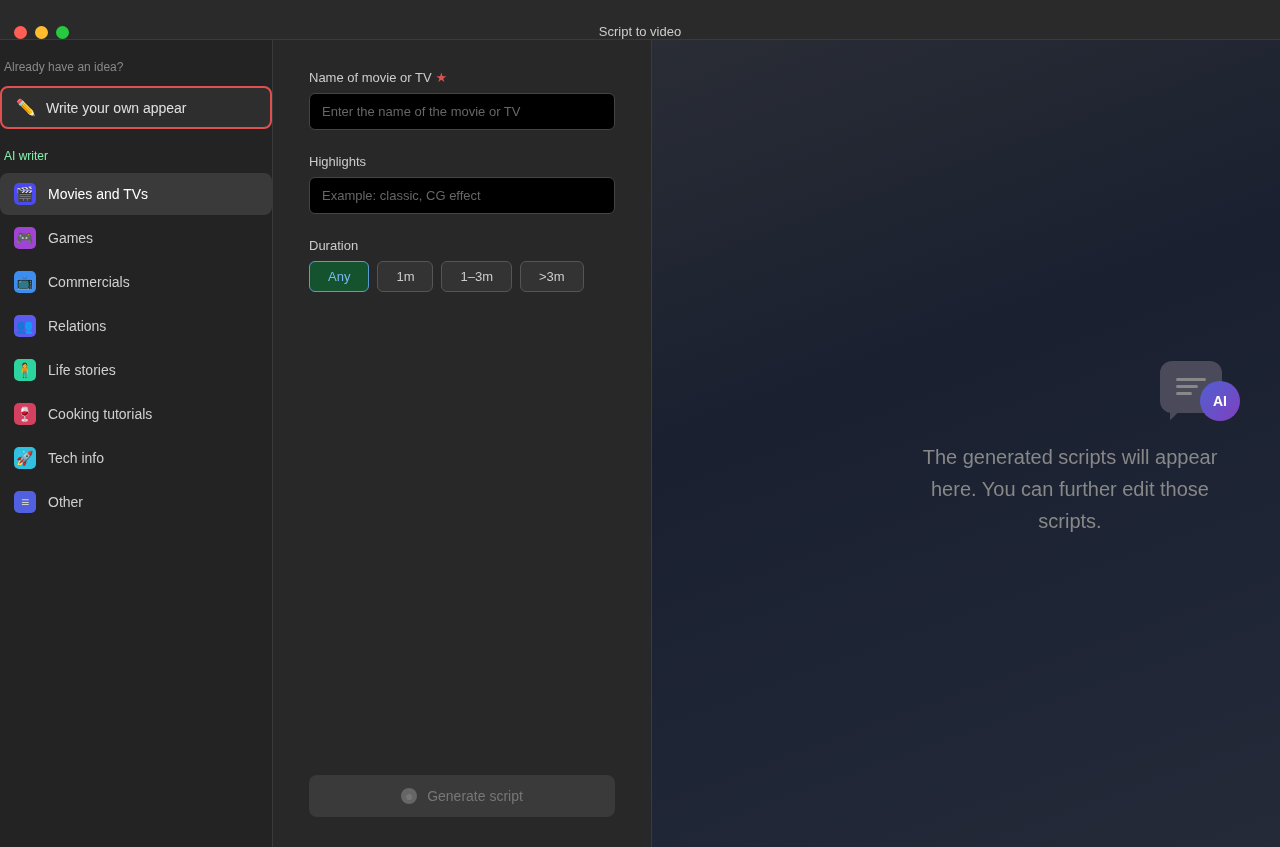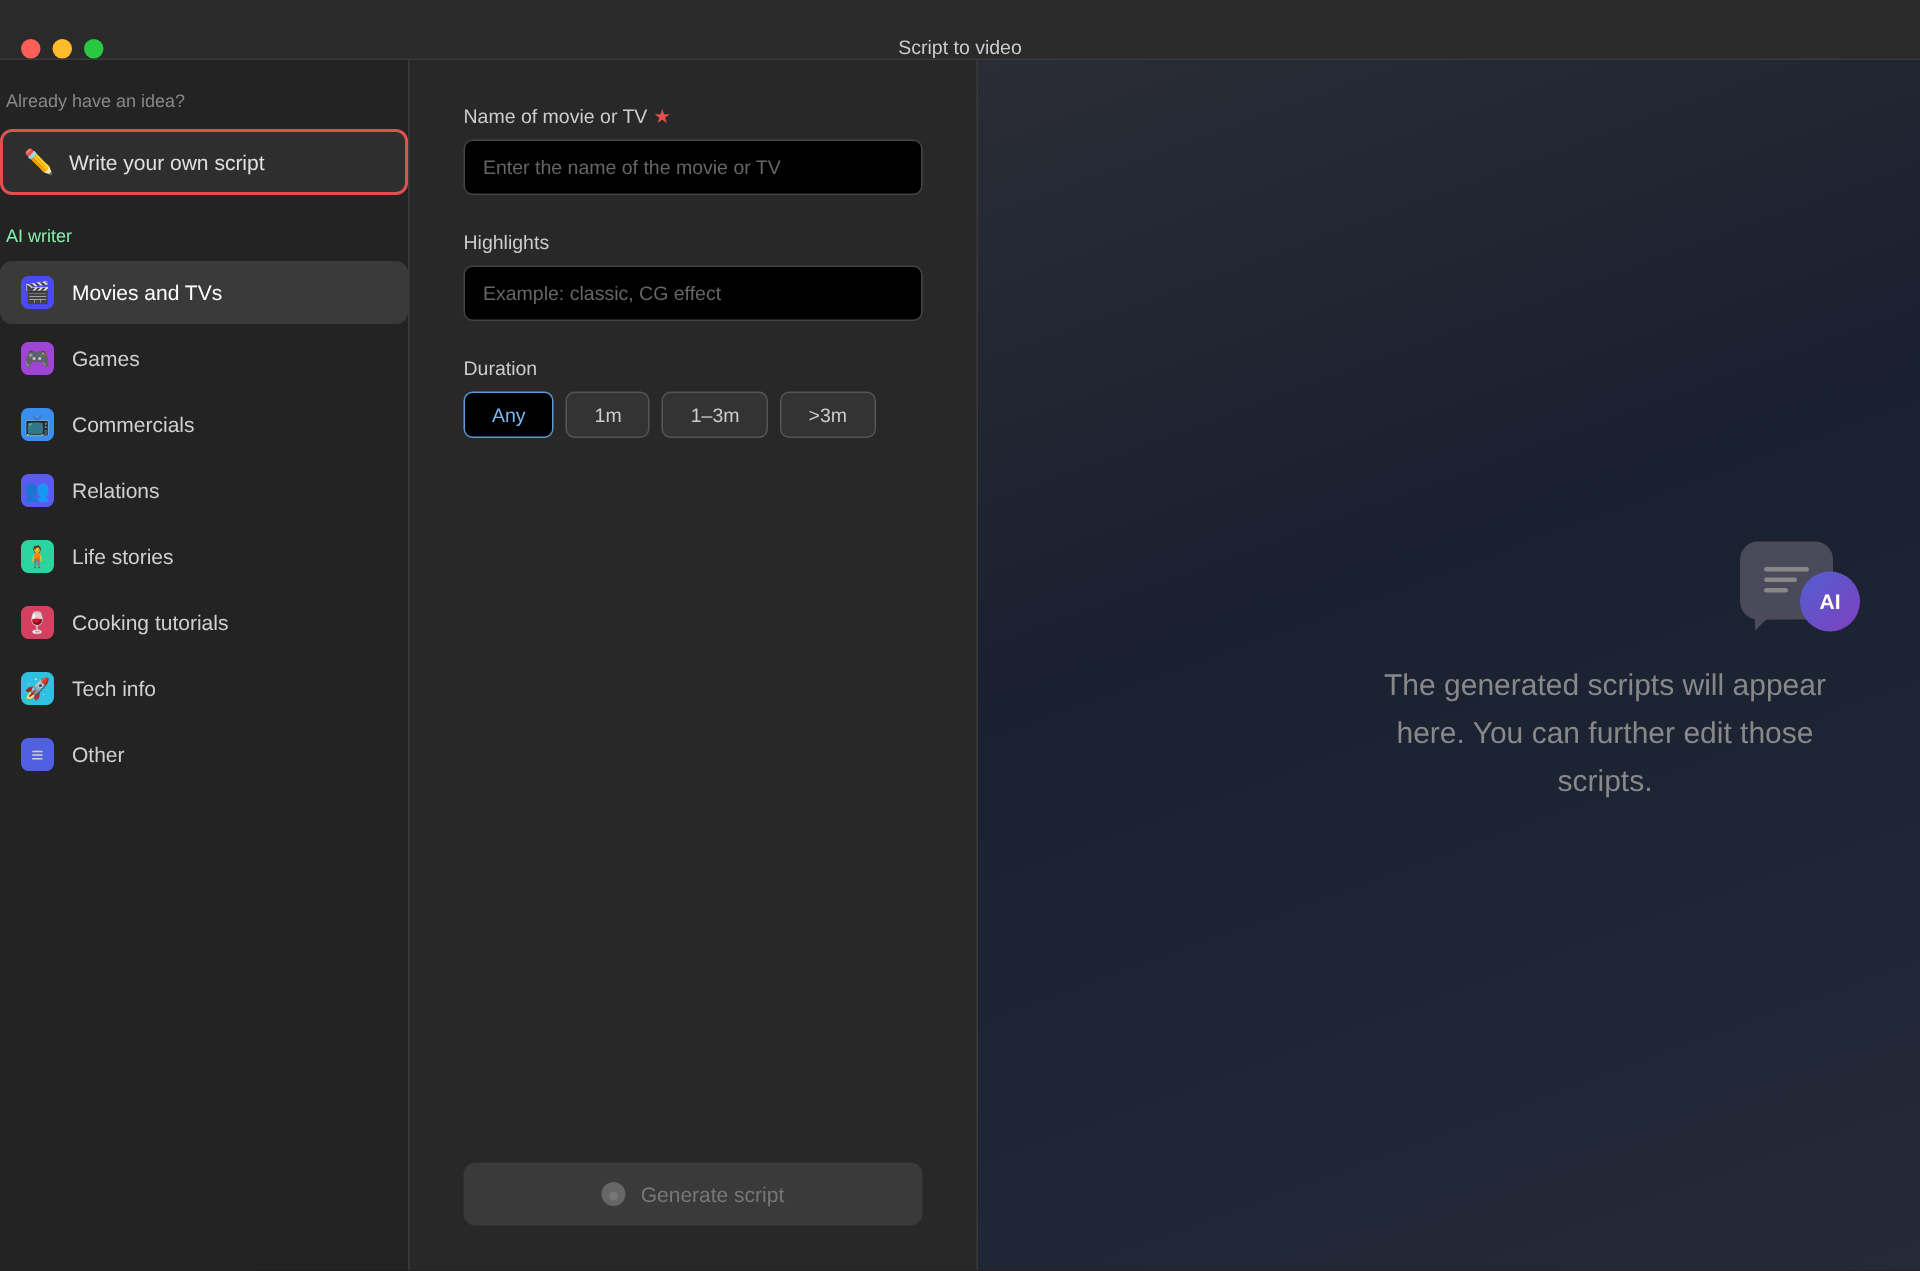--- a/index.html
+++ b/index.html
@@ -184,21 +184,21 @@
       border: 1px solid #555;
       background: #333;
       color: #ccc;
       font-size: 13px;
       cursor: pointer;
       transition: background 0.15s, border-color 0.15s;
     }
     .duration-btn.active {
       border-color: #5b9bd4;
       color: #7bb8f0;
-      background: #000000;
+      background: #14532d;
     }
 
     .generate-btn-area {
       margin-top: auto;
     }
     .generate-btn {
       width: 100%;
       padding: 13px;
       background: #3a3a3a;
       border: none;
@@ -312,21 +312,21 @@
   <span class="titlebar-title">Script to video</span>
 </div>
 
 <div class="app-layout">
 
   <div class="sidebar">
     <div class="sidebar-hint">Already have an idea?</div>
 
     <div class="write-own-btn">
       <span class="pencil-icon">✏️</span>
-      <span>Write your own script</span>
+      <span>Write your own appear</span>
     </div>
 
     <div class="ai-writer-label">AI writer</div>
 
     <div class="sidebar-items">
 
       <div class="sidebar-item active">
         <div class="sidebar-icon icon-movies">🎬</div>
         <span>Movies and TVs</span>
       </div>

